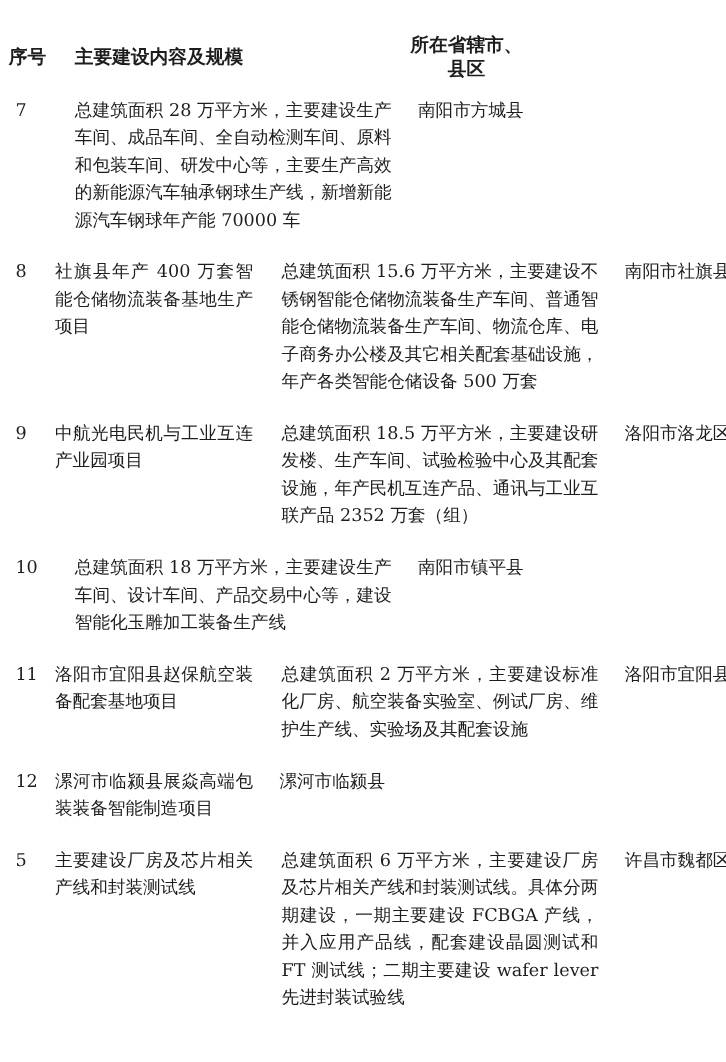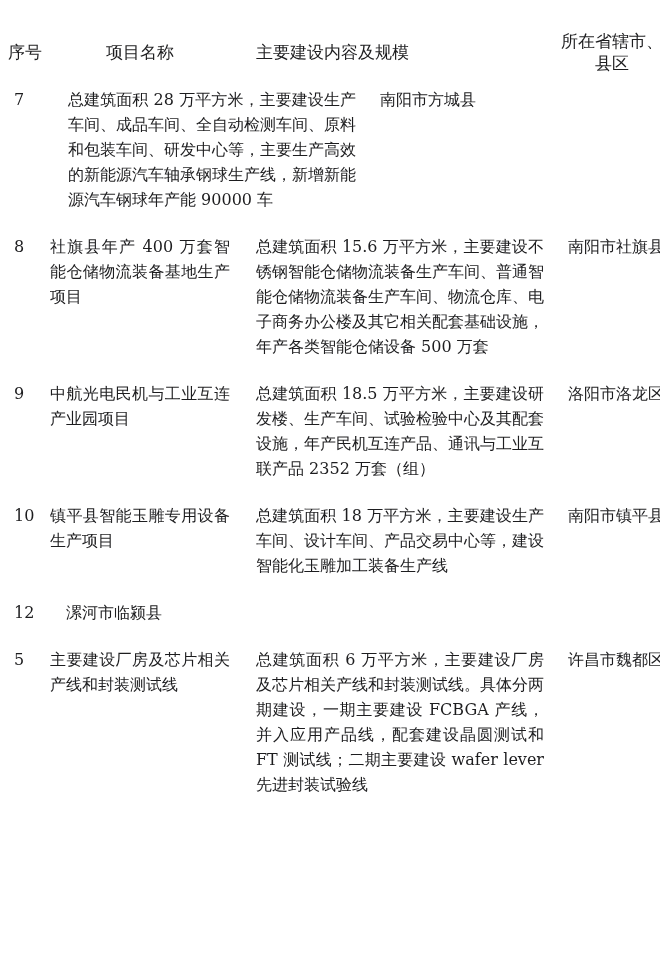--- a/index.html
+++ b/index.html
@@ -18,21 +18,21 @@
     box-sizing: border-box;
     width: 660px;
     height: 965px;
     padding: 30px 0 0 8px;
   }
   
   .hrow {
     display: flex;
     align-items: center;
     font-family: "DejaVu Sans", "Liberation Sans", sans-serif;
-    font-weight: normal;
+    font-weight: bold;
     font-size: 17px;
     line-height: 22px;
     margin-bottom: 13px;
   }
   
   .row {
     display: flex;
     align-items: flex-start;
     font-size: 16px;
     line-height: 25px;
@@ -51,55 +51,60 @@
   .hrow .c4 { text-align: center; }
   .row .c4 { padding-left: 10px; box-sizing: border-box; white-space: nowrap; }
 </style>
 </head>
 <body>
 
 <div class="doc">
 
   <div class="hrow">
     <div class="c1">序号</div>
-    <div class="c2">项目名称</div>
     <div class="c3">主要建设内容及规模</div>
     <div class="c4">所在省辖市、县区</div>
   </div>
 
   <div class="row">
     <div class="c1">7</div>
-    <div class="c3">总建筑面积 28 万平方米，主要建设生产车间、成品车间、全自动检测车间、原料和包装车间、研发中心等，主要生产高效的新能源汽车轴承钢球生产线，新增新能源汽车钢球年产能 90000 车</div>
+    <div class="c3">总建筑面积 28 万平方米，主要建设生产车间、成品车间、全自动检测车间、原料和包装车间、研发中心等，主要生产高效的新能源汽车轴承钢球生产线，新增新能源汽车钢球年产能 70000 车</div>
     <div class="c4">南阳市方城县</div>
   </div>
 
   <div class="row">
     <div class="c1">8</div>
     <div class="c2">社旗县年产 400 万套智能仓储物流装备基地生产项目</div>
     <div class="c3">总建筑面积 15.6 万平方米，主要建设不锈钢智能仓储物流装备生产车间、普通智能仓储物流装备生产车间、物流仓库、电子商务办公楼及其它相关配套基础设施，年产各类智能仓储设备 500 万套</div>
     <div class="c4">南阳市社旗县</div>
   </div>
 
   <div class="row">
     <div class="c1">9</div>
     <div class="c2">中航光电民机与工业互连产业园项目</div>
     <div class="c3">总建筑面积 18.5 万平方米，主要建设研发楼、生产车间、试验检验中心及其配套设施，年产民机互连产品、通讯与工业互联产品 2352 万套（组）</div>
     <div class="c4">洛阳市洛龙区</div>
   </div>
 
   <div class="row">
     <div class="c1">10</div>
-    <div class="c2">镇平县智能玉雕专用设备生产项目</div>
     <div class="c3">总建筑面积 18 万平方米，主要建设生产车间、设计车间、产品交易中心等，建设智能化玉雕加工装备生产线</div>
     <div class="c4">南阳市镇平县</div>
   </div>
 
+  <div class="row">
+    <div class="c1">11</div>
+    <div class="c2">洛阳市宜阳县赵保航空装备配套基地项目</div>
+    <div class="c3">总建筑面积 2 万平方米，主要建设标准化厂房、航空装备实验室、例试厂房、维护生产线、实验场及其配套设施</div>
+    <div class="c4">洛阳市宜阳县</div>
+  </div>
 
   <div class="row">
     <div class="c1">12</div>
+    <div class="c2">漯河市临颍县展焱高端包装装备智能制造项目</div>
     <div class="c4">漯河市临颍县</div>
   </div>
 
   <div class="row">
     <div class="c1">5</div>
     <div class="c2">主要建设厂房及芯片相关产线和封装测试线</div>
     <div class="c3">总建筑面积 6 万平方米，主要建设厂房及芯片相关产线和封装测试线。具体分两期建设，一期主要建设 FCBGA 产线，并入应用产品线，配套建设晶圆测试和 FT 测试线；二期主要建设 wafer lever 先进封装试验线</div>
     <div class="c4">许昌市魏都区</div>
   </div>
 

